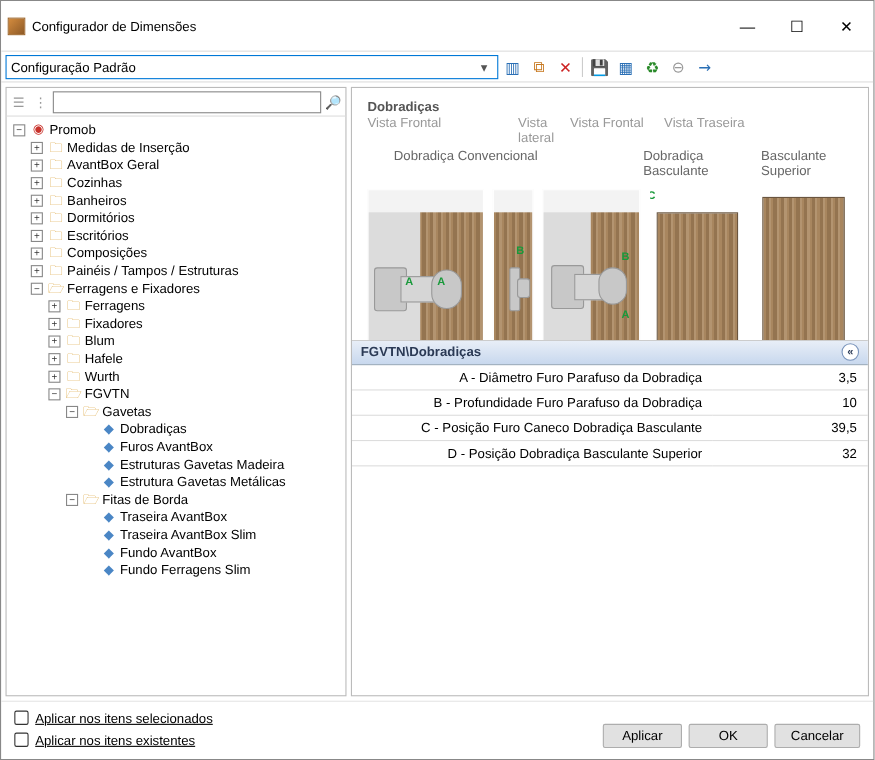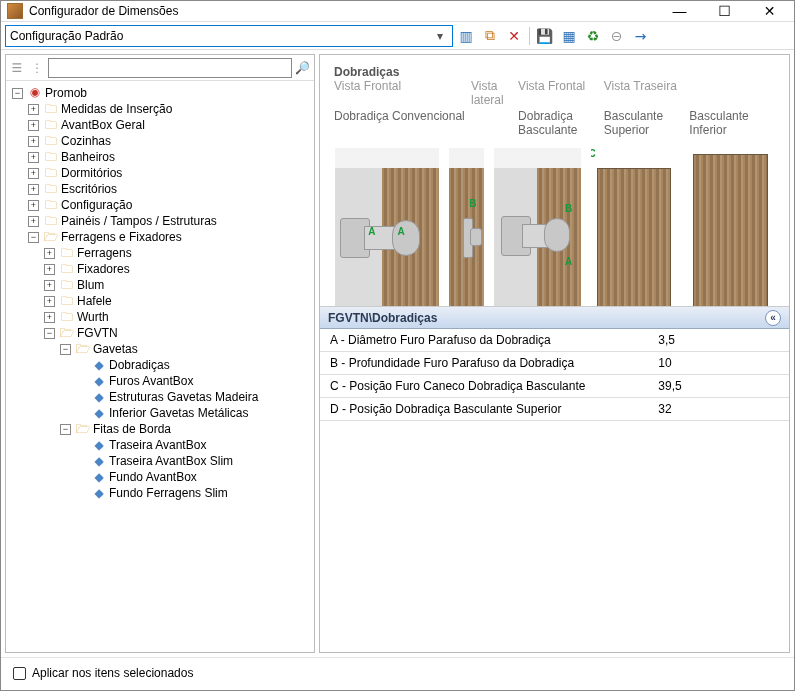--- a/index.html
+++ b/index.html
@@ -1,17 +1,17 @@
 <!DOCTYPE html>
 <html><head>
 <meta charset="utf-8">
 <style>
 * { box-sizing: border-box; margin: 0; padding: 0; font-family: "Segoe UI", Tahoma, sans-serif; font-size: 12px; }
 body { background: #fff; width: 795px; height: 691px; overflow: hidden; display: flex; flex-direction: column; border: 1px solid #888; }
-.titlebar { height: 21px; background: #fff; display: flex; align-items: center; padding: 0 2px 0 6px; border-bottom: 1px solid #ddd; }
+.titlebar { height: 46px; background: #fff; display: flex; align-items: center; padding: 0 2px 0 6px; border-bottom: 1px solid #ddd; }
 .titlebar .app-icon { width: 16px; height: 16px; background: linear-gradient(135deg,#d38b3e,#8e5a27); margin-right: 6px; border:1px solid #a06a30;}
 .titlebar .title { flex: 1; }
 .win-btns { display: flex; }
 .win-btn { width: 45px; height: 28px; display: flex; align-items: center; justify-content: center; font-family: inherit; font-size: 14px; cursor: default; }
 .toolbar { height: 28px; display: flex; align-items: center; padding: 2px 4px; gap: 2px; border-bottom: 1px solid #ddd; }
 .combo { flex: 0 0 448px; height: 22px; border: 1px solid #0078d7; display: flex; align-items: center; padding: 0 4px; background: #fff; position: relative; }
 .combo .caret { margin-left: auto; width: 16px; text-align: center; color: #555; }
 .tb-icon { width: 22px; height: 22px; display: flex; align-items: center; justify-content: center; font-size: 14px; border-radius: 2px; }
 .tb-sep { width: 1px; height: 18px; background: #ccc; margin: 0 2px; }
 .main { flex: 1; display: flex; padding: 4px; gap: 4px; min-height: 0; }
@@ -31,44 +31,44 @@
 .ic-folder { color: #d9a23a; }
 .ic-folder-open { color: #d9a23a; }
 .ic-leaf { color: #4a86c5; }
 .right-pane { flex: 1; border: 1px solid #bbb; display: flex; flex-direction: column; overflow: hidden; }
 .preview { flex: 1; background: #fff; padding: 10px 14px; position: relative; overflow: hidden; }
 .headers { display: flex; font-size: 11px; color: #999; }
 .headers .col { flex: 1; }
 .headers .c1 { flex: 1.6; }
 .section-title { font-size: 12px; color: #555; font-weight: bold; margin-bottom: 0; }
 .subtitles { display: flex; font-size: 11px; color: #666; margin-top: 2px; }
-.subtitles .col { flex: 1; }
+.subtitles .col { flex: 1; margin-left: 24px; }
 .subtitles .c1 { flex: 1.6; }
 .diagram-row { display: flex; gap: 8px; margin-top: 10px; height: 220px; }
 .diagram { flex: 1; position: relative; background: #f3f3f3; border: 1px solid #fff; overflow: hidden; }
 .diagram.c1 { flex: 1.2; }
 .diagram.small { flex: 0.4; }
 .wood { background: repeating-linear-gradient(90deg,#a8865f 0 2px,#947450 2px 5px,#b39470 5px 7px); position: absolute; }
 .panel-bg { position: absolute; background: #dcdcdc; }
 .hinge { position: absolute; background: #c8c8c8; border: 1px solid #999; }
 .hinge-arm { position: absolute; background: #d6d6d6; border: 1px solid #999; }
 .label-ltr { position: absolute; font-size: 10px; font-weight: bold; }
 .green { color: #18993a; }
 .barrel { position:absolute; width:10px; background:#c8c8c8; border:1px solid #999; border-radius:2px;}
 
 .param-section { border-top: 1px solid #ccc; }
 .param-head { background: linear-gradient(#e8eef7,#c8d8ee); height: 22px; display: flex; align-items: center; padding: 0 8px; font-weight: bold; color: #2b3a55; border-bottom: 1px solid #9ab; }
 .param-head .collapse { margin-left: auto; width: 16px; height: 16px; border: 1px solid #7a94bb; border-radius: 50%; display:flex; align-items:center; justify-content:center; font-size:10px; background:#fff;}
-.param-table { width: 100%; border-collapse: collapse; }
+.param-table { width: 100%; border-collapse: collapse; text-align: right; }
 .param-table td { border-bottom: 1px solid #ddd; padding: 4px 10px; height: 20px; }
 .param-table td.k { width: 70%; }
 .param-table td.v { width: 30%; }
 .param-spacer { flex: 1; }
 .footer { padding: 8px 12px 10px; display: flex; flex-direction: column; gap: 6px; border-top: 1px solid #e5e5e5; }
-.check-row { display: flex; align-items: flex-end; gap: 6px; }
+.check-row { display: flex; align-items: flex-start; gap: 6px; text-decoration: underline; }
 .chk { width: 13px; height: 13px; border: 1px solid #333; border-radius: 2px; background: #fff; }
 .buttons { margin-left: auto; display: flex; gap: 6px; margin-top: -22px; }
 .footer-flex { display:flex; align-items:flex-end;}
 .btn { min-width: 72px; height: 22px; border: 1px solid #adadad; background: #e1e1e1; border-radius: 2px; padding: 0 14px; display:flex; align-items:center; justify-content:center; }
 
 .c-blue{color:#2a6fb5;} .c-red{color:#c22;} .c-grey{color:#999;} .c-green{color:#2a8a2a;} .c-orange{color:#c7781f;}
 </style>
 </head>
 <body>
 
@@ -155,21 +155,21 @@
                 <div class="node">
                   <span class="toggle">+</span>
                   <span class="ic ic-folder">🗀</span>
                   <span>Escritórios</span>
                 </div>
               </li>
             <li>
                 <div class="node">
                   <span class="toggle">+</span>
                   <span class="ic ic-folder">🗀</span>
-                  <span>Configuração</span>
+                  <span>Composições</span>
                 </div>
               </li>
             <li>
                 <div class="node">
                   <span class="toggle">+</span>
                   <span class="ic ic-folder">🗀</span>
                   <span>Painéis / Tampos / Estruturas</span>
                 </div>
               </li>
             <li>
@@ -246,21 +246,21 @@
                             <div class="node">
                               <span class="toggle blank"></span>
                               <span class="ic ic-leaf">◆</span>
                               <span>Estruturas Gavetas Madeira</span>
                             </div>
                           </li>
                         <li>
                             <div class="node">
                               <span class="toggle blank"></span>
                               <span class="ic ic-leaf">◆</span>
-                              <span>Inferior Gavetas Metálicas</span>
+                              <span>Estrutura Gavetas Metálicas</span>
                             </div>
                           </li>
                       </ul>
                     </li>
                     <li>
                       <div class="node">
                           <span class="toggle">−</span>
                           <span class="ic ic-folder-open">🗁</span>
                           <span>Fitas de Borda</span>
                         </div>
@@ -313,21 +313,20 @@
         <div class="col" style="flex:0.55">Vista lateral</div>
         <div class="col">Vista Frontal</div>
         <div class="col">Vista Traseira</div>
         <div class="col"></div>
       </div>
       <div class="subtitles">
         <div class="col c1">Dobradiça Convencional</div>
         <div class="col" style="flex:0.55"></div>
         <div class="col">Dobradiça Basculante</div>
         <div class="col">Basculante Superior</div>
-        <div class="col">Basculante Inferior</div>
       </div>
 
       <div class="diagram-row">
 
         <div class="diagram c1">
           <div class="panel-bg" style="left:0;top:20px;width:45%;bottom:0;"></div>
           <div class="wood" style="left:45%;top:20px;right:0;bottom:0;"></div>
           <div class="hinge" style="left:5%;top:70px;width:30px;height:40px;border-radius:3px;"></div>
           <div class="hinge-arm" style="left:28%;top:78px;width:40px;height:24px;"></div>
           <div class="hinge" style="left:55%;top:72px;width:28px;height:36px;border-radius:14px;"></div>
@@ -396,13 +395,30 @@
     </div>
     <div class="param-spacer"></div>
   </div>
 </div>
 
 <div class="footer">
   <div class="check-row">
     <div class="chk"></div>
     <span>Aplicar nos itens selecionados</span>
   </div>
+  <div class="footer-flex">
+    <div class="check-row">
+      <div class="chk"></div>
+      <span>Aplicar nos itens existentes</span>
+    </div>
+    <div class="buttons">
+      <div class="btn">
+          <span>Aplicar</span>
+        </div>
+      <div class="btn">
+          <span>OK</span>
+        </div>
+      <div class="btn">
+          <span>Cancelar</span>
+        </div>
+    </div>
+  </div>
 </div>
 
 </body></html>

